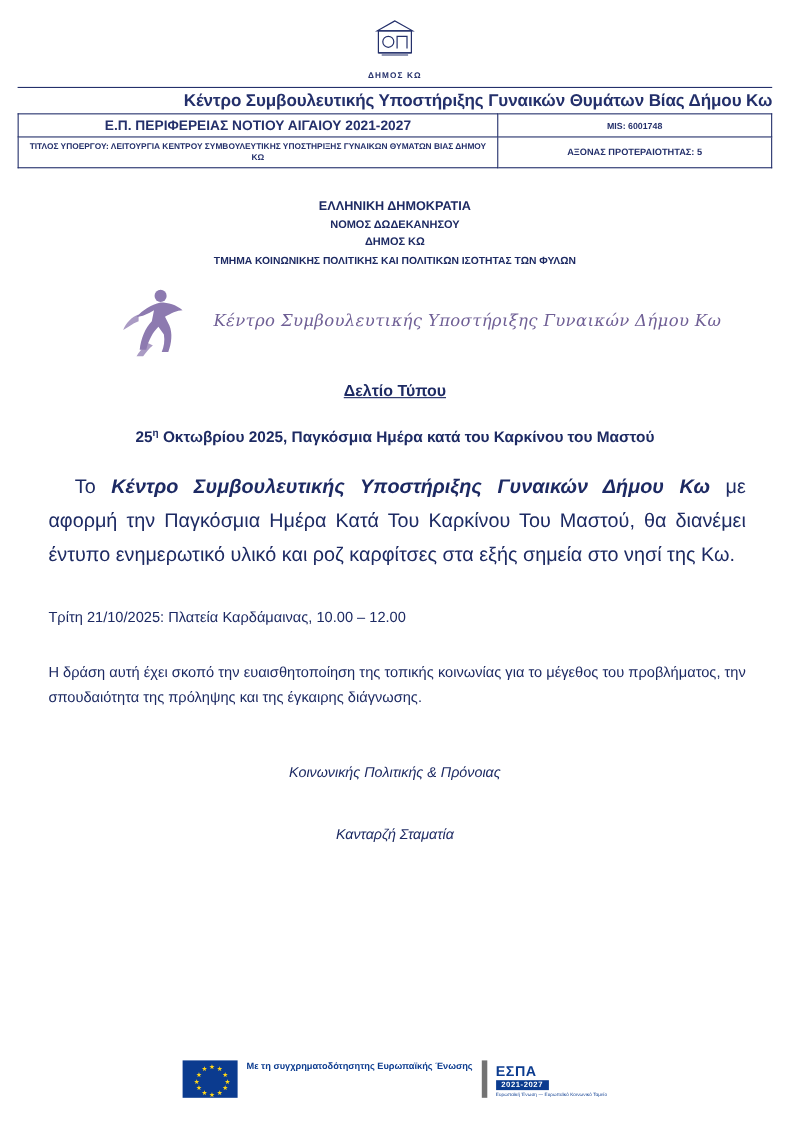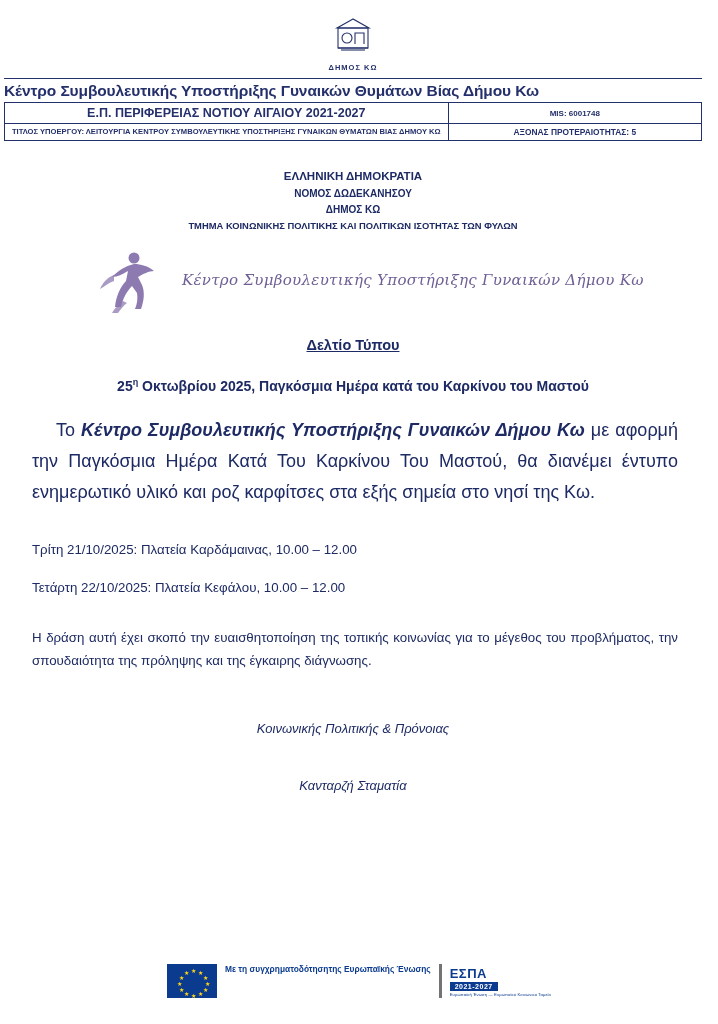--- a/index.html
+++ b/index.html
@@ -12,21 +12,21 @@
     height: 1024px;
     font-family: "Liberation Sans", sans-serif;
     color: #000000;
     position: relative;
     overflow: hidden;
   }
   .page {
     width: 718px;
     height: 1024px;
     box-sizing: border-box;
-    padding: 8px 16px 0 4px;
+    padding: 8px 16px 0 16px;
     position: relative;
   }
 
   
   .logo-block {
     text-align: center;
     padding-top: 8px;
   }
   .logo-mark {
     display: inline-block;
@@ -42,21 +42,21 @@
     margin-top: 1px;
     font-weight: bold;
   }
 
   
   .title-rule {
     border-top: 1.6px solid #24306b;
     margin-top: 6px;
   }
   .main-title {
-    text-align: left;
+    text-align: right;
     font-size: 15.5px;
     font-weight: bold;
     color: #24306b;
     padding: 3px 0 2px 0;
     letter-spacing: -0.1px;
   }
   .info-table {
     width: 100%;
     border-collapse: collapse;
     table-layout: fixed;
@@ -227,21 +227,21 @@
     font-size: 8.4px;
     color: #0b3b8f;
     font-weight: bold;
     padding: 0 8px;
     display: flex;
     justify-content: center;
     line-height: 1.35;
     white-space: nowrap;
   }
   .espa {
-    border-left: 3px solid #737373;
+    border-left: 5px solid #737373;
     padding-left: 8px;
     display: flex;
     flex-direction: column;
     justify-content: center;
     align-items: flex-start;
   }
   .espa-word {
     font-size: 13px;
     font-weight: bold;
     color: #0b3b8f;
@@ -322,21 +322,20 @@
   </div>
 
   <div class="press-title">Δελτίο Τύπου</div>
 
   <div class="press-sub"><span>25</span><sup>η</sup><span> Οκτωβρίου 2025, Παγκόσμια Ημέρα κατά του Καρκίνου του Μαστού</span></div>
 
   <div class="para"><span>Το </span><em>Κέντρο Συμβουλευτικής Υποστήριξης Γυναικών Δήμου Κω</em><span> με αφορμή την Παγκόσμια Ημέρα Κατά Του Καρκίνου Του Μαστού, θα διανέμει έντυπο ενημερωτικό υλικό και ροζ καρφίτσες στα εξής σημεία στο νησί της Κω.</span></div>
 
   <div class="events">
     <div class="event-line">Τρίτη 21/10/2025: Πλατεία Καρδάμαινας, 10.00 – 12.00</div>
-    <div class="event-line">Τετάρτη 22/10/2025: Πλατεία Κεφάλου, 10.00 – 12.00</div>
   </div>
 
   <div class="para2">Η δράση αυτή έχει σκοπό την ευαισθητοποίηση της τοπικής κοινωνίας για το μέγεθος του προβλήματος, την σπουδαιότητα  της πρόληψης και της έγκαιρης διάγνωσης.</div>
 
   <div class="signature">
     <div>Κοινωνικής Πολιτικής &amp; Πρόνοιας</div>
     <div class="name">Κανταρζή Σταματία</div>
   </div>
 
   <div class="footer">

